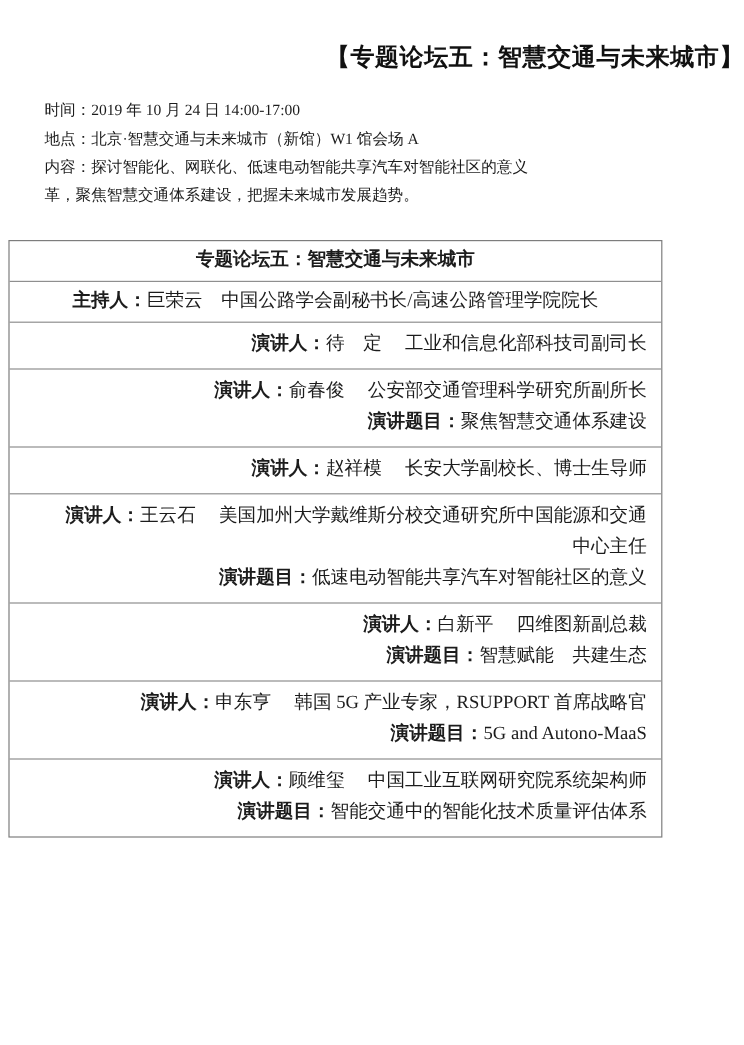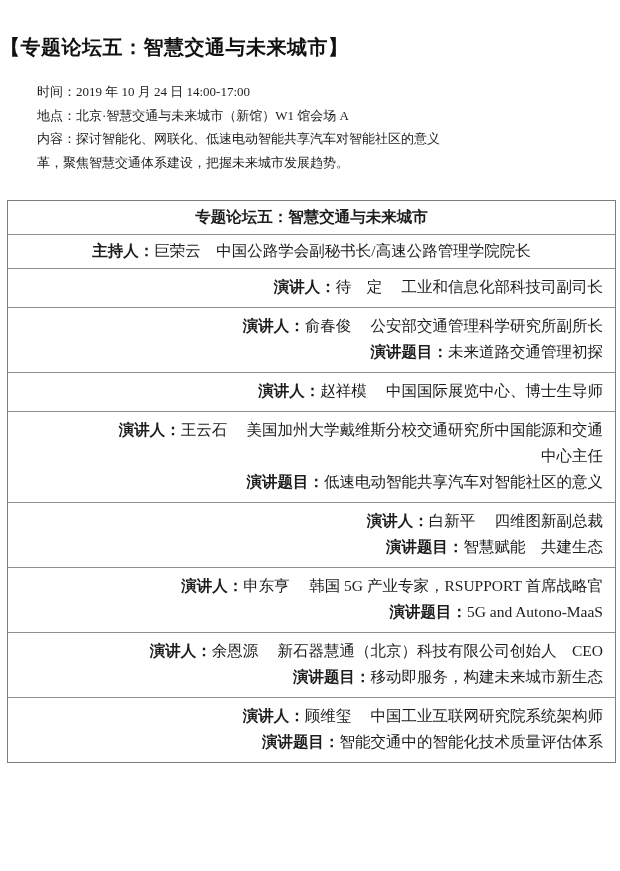--- a/index.html
+++ b/index.html
@@ -11,37 +11,37 @@
   }
   .page {
     position: relative;
     width: 620px;
     height: 871px;
     background: #ffffff;
     overflow: hidden;
   }
   .doc-title {
     margin-top: 34px;
-    text-align: left;
+    text-align: right;
     font-size: 20px;
     font-weight: bold;
     letter-spacing: 0.5px;
     color: #111111;
     font-family: Liberation Mono, monospace;
   }
   .info-block {
     margin: 19px 30px 0 37px;
     font-size: 13px;
     line-height: 23.5px;
   }
   .info-line { white-space: pre-line; }
   .schedule-table {
     margin-top: 26px;
     margin-left: 7px;
-    width: 609px;
+    width: 545px;
     border: 1px solid #7d7d7d;
     font-size: 15.5px;
   }
   .t-row {
     border-bottom: 1px solid #8f8f8f;
   }
   .t-row:last-child { border-bottom: none; }
   .row-center {
     text-align: center;
     padding: 6px 10px 7px 10px;
@@ -79,48 +79,44 @@
     <div class="t-row row-center">
       <span class="lbl">主持人：</span><span>巨荣云　中国公路学会副秘书长/高速公路管理学院院长</span>
     </div>
 
     <div class="t-row speaker-row">
       <div><span class="lbl">演讲人：</span><span class="pre">待　定　 工业和信息化部科技司副司长</span></div>
     </div>
 
     <div class="t-row speaker-row">
       <div><span class="lbl">演讲人：</span><span class="pre">俞春俊　 公安部交通管理科学研究所副所长</span></div>
-      <div><span class="lbl">演讲题目：</span><span>未来道路交通管理初探</span></div>
+      <div><span class="lbl">演讲题目：</span><span>聚焦智慧交通体系建设</span></div>
     </div>
 
     <div class="t-row speaker-row">
-      <div><span class="lbl">演讲人：</span><span class="pre">赵祥模　 中国国际展览中心、博士生导师</span></div>
+      <div><span class="lbl">演讲人：</span><span class="pre">赵祥模　 长安大学副校长、博士生导师</span></div>
     </div>
 
 
     <div class="t-row speaker-row">
       <div><span class="lbl">演讲人：</span><span class="pre">王云石　 美国加州大学戴维斯分校交通研究所中国能源和交通
 中心主任</span></div>
       <div><span class="lbl">演讲题目：</span><span>低速电动智能共享汽车对智能社区的意义</span></div>
     </div>
 
     <div class="t-row speaker-row">
       <div><span class="lbl">演讲人：</span><span class="pre">白新平　 四维图新副总裁</span></div>
       <div><span class="lbl">演讲题目：</span><span>智慧赋能　共建生态</span></div>
     </div>
 
     <div class="t-row speaker-row">
       <div><span class="lbl">演讲人：</span><span class="pre">申东亨　 韩国 5G 产业专家，RSUPPORT 首席战略官</span></div>
       <div><span class="lbl">演讲题目：</span><span>5G and Autono-MaaS</span></div>
     </div>
 
-    <div class="t-row speaker-row">
-      <div><span class="lbl">演讲人：</span><span class="pre">余恩源　 新石器慧通（北京）科技有限公司创始人　CEO</span></div>
-      <div><span class="lbl">演讲题目：</span><span>移动即服务，构建未来城市新生态</span></div>
-    </div>
 
     <div class="t-row speaker-row">
       <div><span class="lbl">演讲人：</span><span class="pre">顾维玺　 中国工业互联网研究院系统架构师</span></div>
       <div><span class="lbl">演讲题目：</span><span>智能交通中的智能化技术质量评估体系</span></div>
     </div>
 
   </div>
 
 </div>
 

